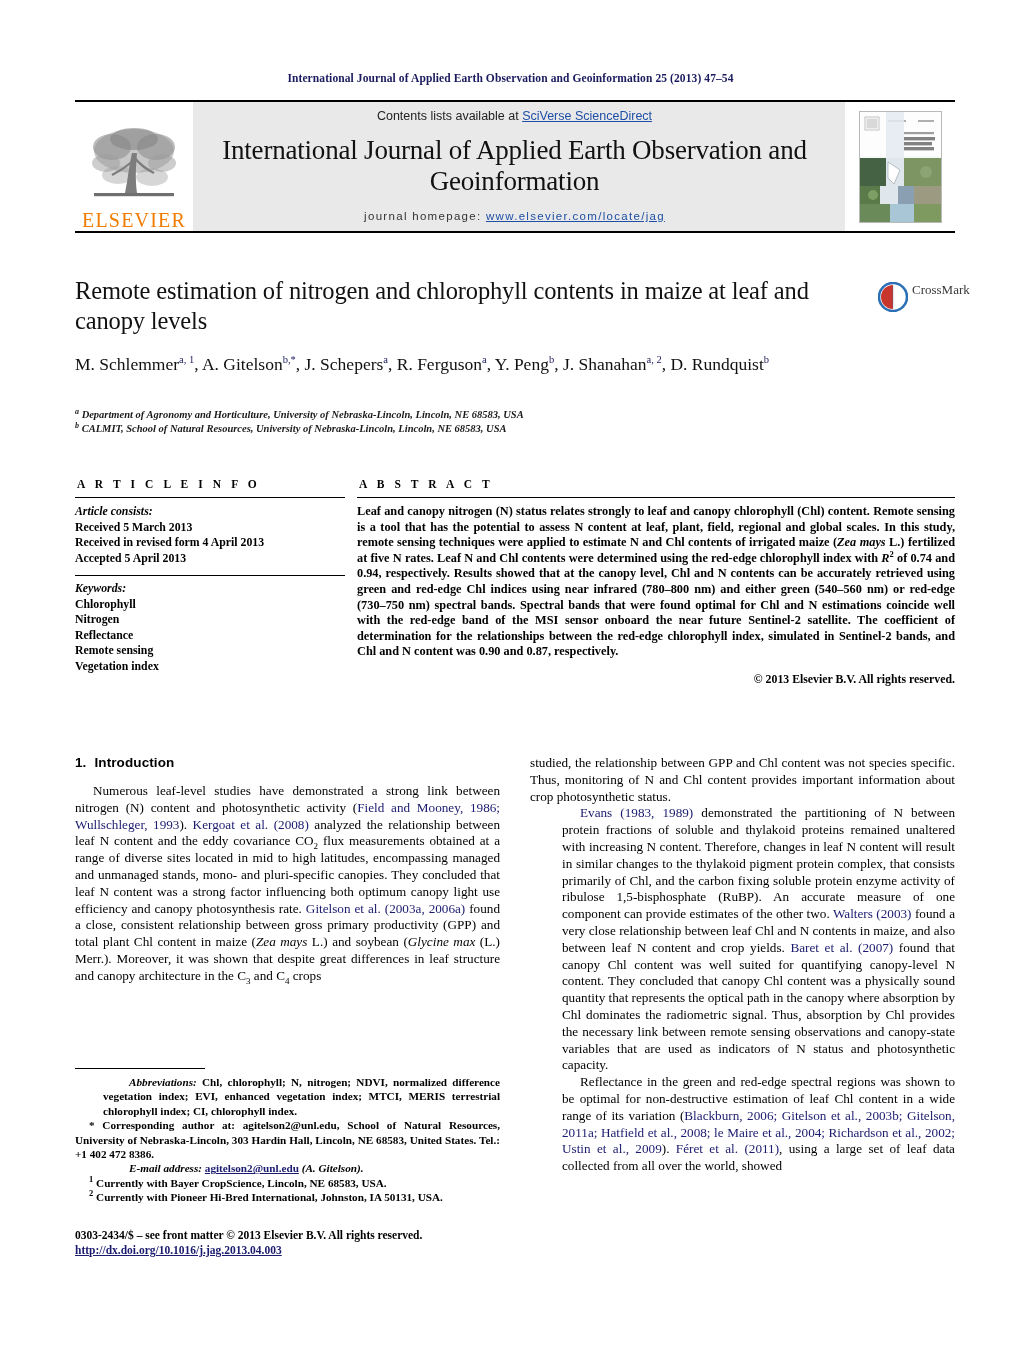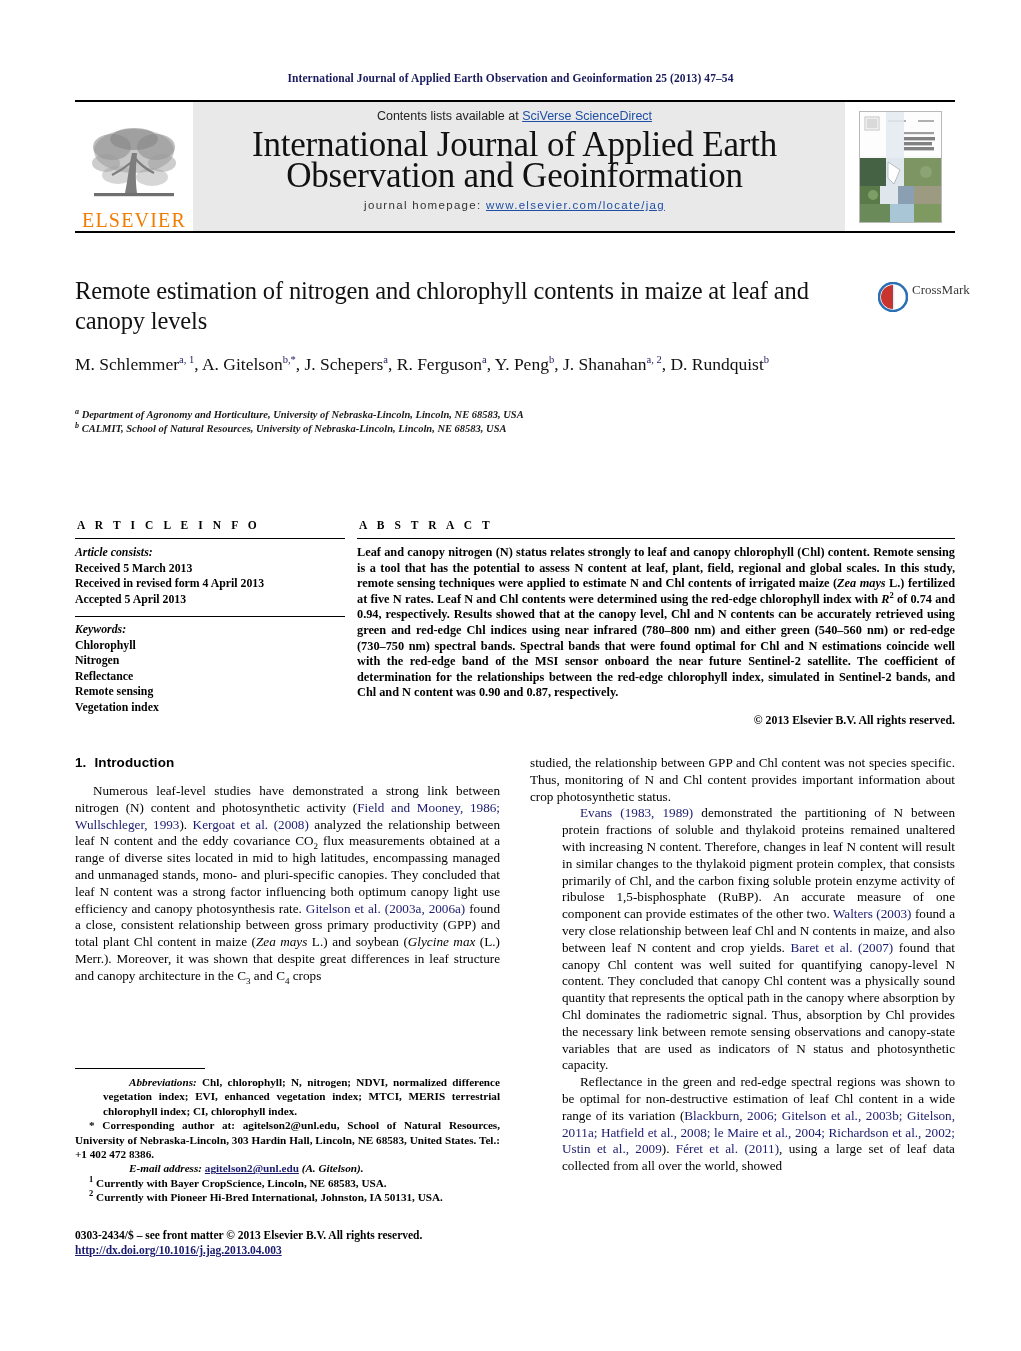--- a/index.html
+++ b/index.html
@@ -73,36 +73,36 @@
     font-weight: 400;
     line-height: 1;
     margin-top: 1px;
   }
   .banner-center {
     flex: 1 1 auto;
     background: #e9e9ea;
     display: flex;
     flex-direction: column;
     align-items: center;
-    justify-content: flex-start;
+    justify-content: space-between;
     padding: 7px 10px 9px 1px;
     box-sizing: border-box;
   }
   .contents-line {
     font-family: "Liberation Sans", sans-serif;
     font-size: 12.5px;
     color: #222;
     margin-bottom: 6px;
   }
   .contents-line .sd-link {
     color: #1f4fa5;
   }
   .journal-title {
     font-family: "Liberation Serif", serif;
-    font-size: 35px;
+    font-size: 27px;
     line-height: 31px;
     text-align: center;
     color: #111;
     letter-spacing: -0.2px;
   }
   .homepage-line {
     margin-top: 8px;
     font-family: "Liberation Sans", sans-serif;
     font-size: 11.5px;
     letter-spacing: 1.3px;
@@ -207,21 +207,20 @@
   
   .info-abstract {
     position: absolute;
     top: 478px;
     left: 75px;
     width: 880px;
   }
   .ia-heading-row {
     display: flex;
     flex-direction: row;
-    margin-top: 41px;
   }
   .col-info { width: 270px; flex: 0 0 270px; }
   .col-gap  { width: 12px; flex: 0 0 12px; }
   .col-abs  { flex: 1 1 auto; }
 
   .sec-caps {
     font-family: "Liberation Serif", serif;
     font-weight: bold;
     font-size: 11.5px;
     letter-spacing: 3.6px;

